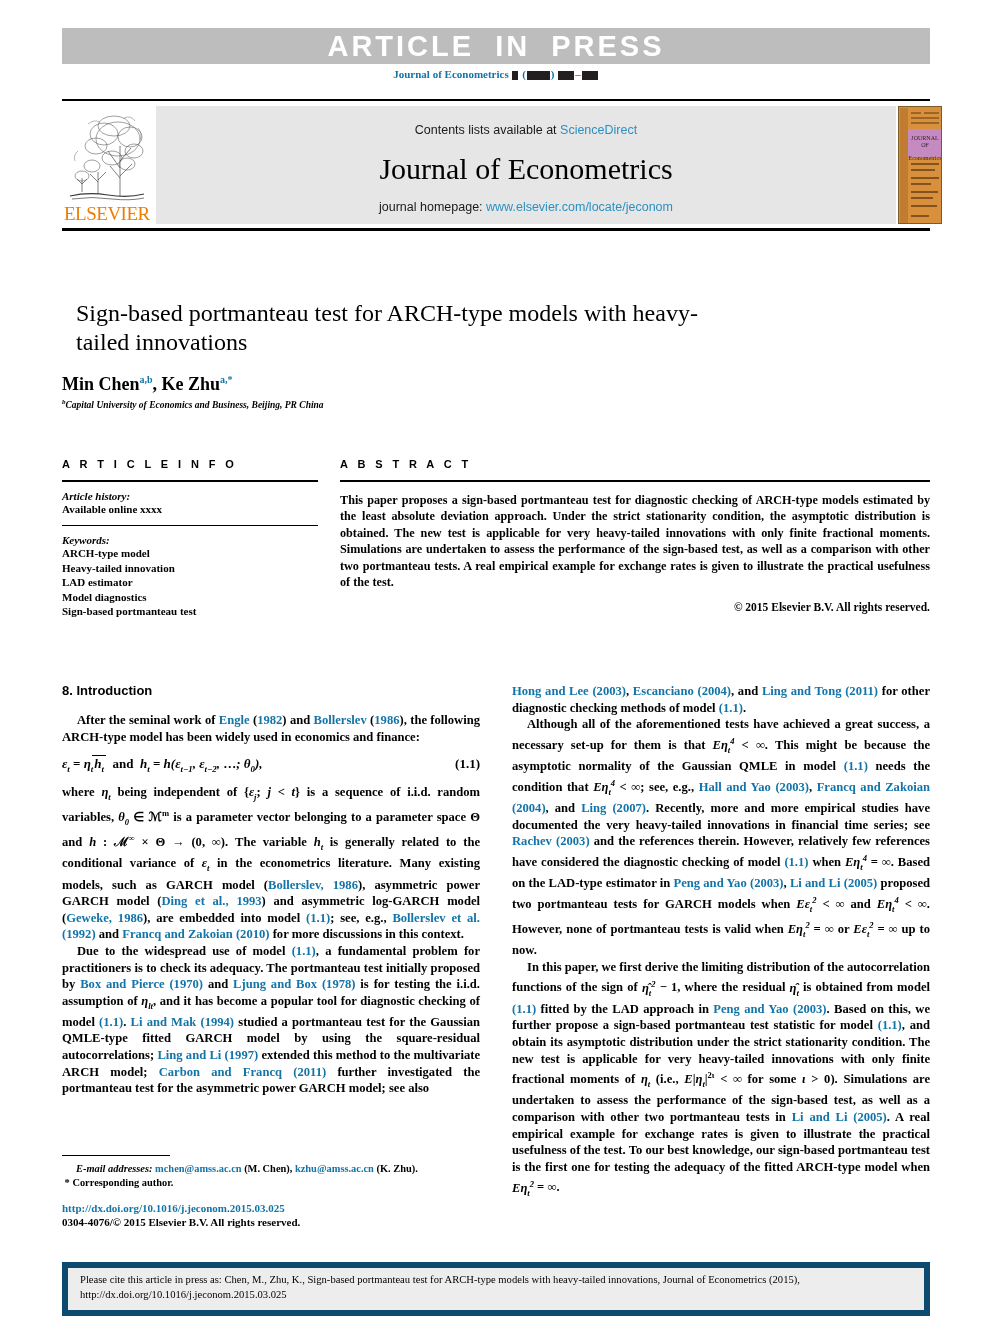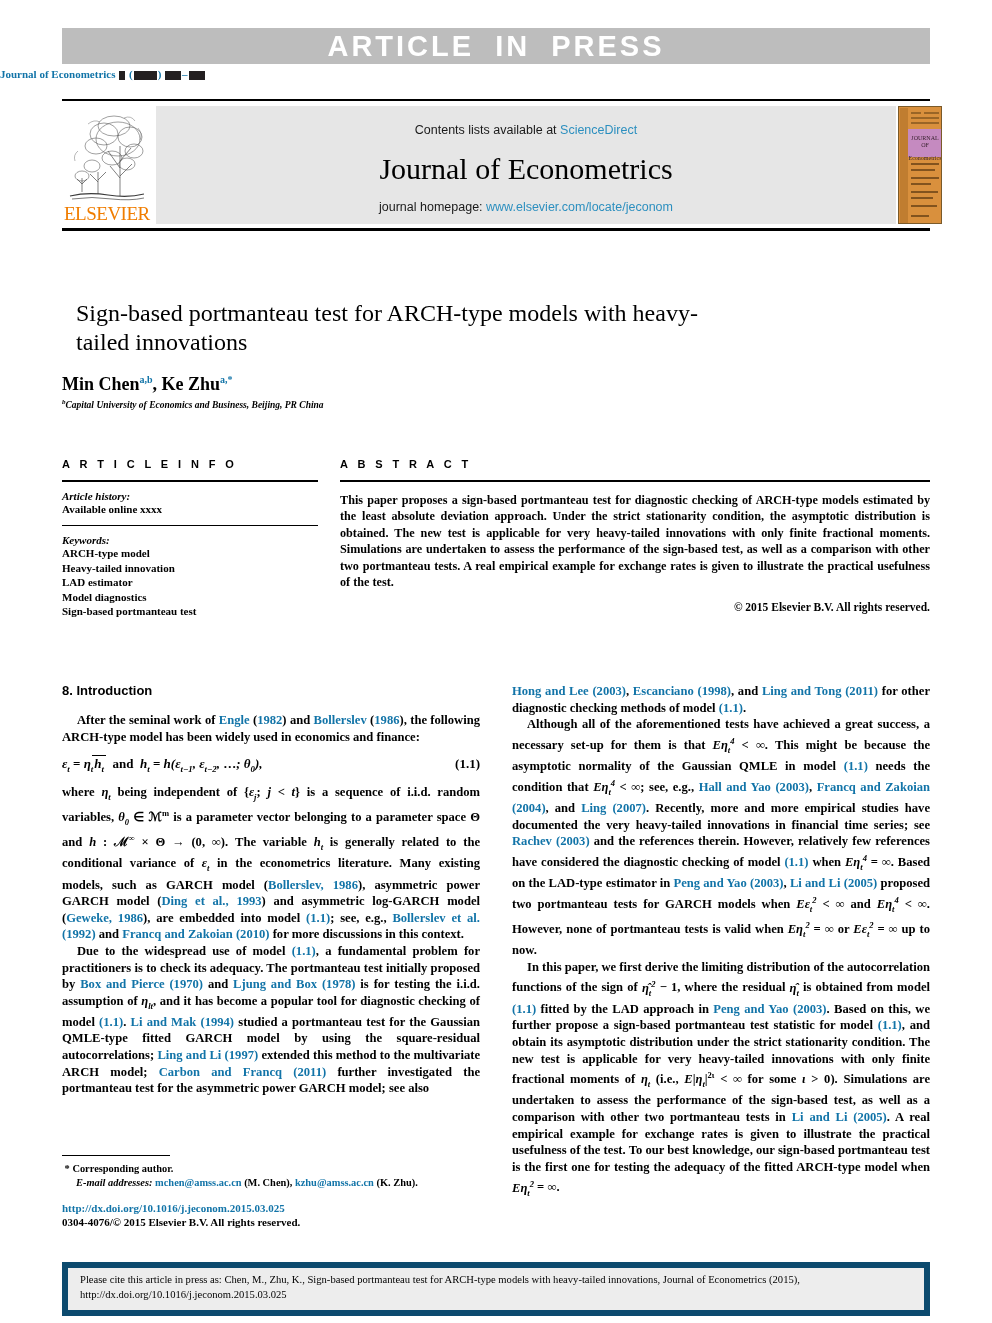--- a/index.html
+++ b/index.html
@@ -37,21 +37,21 @@
     font-weight: bold;
     font-size: 29px;
     letter-spacing: 3px;
     color: #ffffff;
     word-spacing: 10px;
   }
   .journal-ref {
     position: absolute;
     left: 0; top: 68px;
     width: 992px;
-    text-align: left;
+    text-align: center;
     font-family: "Liberation Serif", serif;
     font-weight: bold;
     font-size: 11px;
     color: #1274a8;
   }
   .blk {
     display: inline-block;
     background: #231f20;
     vertical-align: middle;
     margin: 0 1px;
@@ -483,40 +483,40 @@
       <span class="eq">ε<sub>t</sub> <span class="rm">=</span> η<sub>t</sub><span class="sqrt">h<sub>t</sub></span>&nbsp;&nbsp;<span class="rm">and</span>&nbsp;&nbsp;h<sub>t</sub> <span class="rm">=</span> h(ε<sub>t−1</sub>, ε<sub>t−2</sub>, <span class="rm">…</span>; θ<sub>0</sub>),</span>
       <span class="eqnum">(1.1)</span>
     </div>
 
     <p class="para">where <span class="mathvar">η<sub>t</sub></span> being independent of {<span class="mathvar">ε<sub>j</sub></span>; <span class="mathvar">j</span> &lt; <span class="mathvar">t</span>} is a sequence of i.i.d. random variables, <span class="mathvar">θ<sub>0</sub></span> ∈ ℳ<sup>m</sup> is a parameter vector belonging to a parameter space Θ and <span class="mathvar">h</span> : ℳ<sup>∞</sup> × Θ → (0, ∞). The variable <span class="mathvar">h<sub>t</sub></span> is generally related to the conditional variance of <span class="mathvar">ε<sub>t</sub></span> in the econometrics literature. Many existing models, such as GARCH model (<span class="lk">Bollerslev, 1986</span>), asymmetric power GARCH model (<span class="lk">Ding et al., 1993</span>) and asymmetric log-GARCH model (<span class="lk">Geweke, 1986</span>), are embedded into model <span class="lk">(1.1)</span>; see, e.g., <span class="lk">Bollerslev et al. (1992)</span> and <span class="lk">Francq and Zakoian (2010)</span> for more discussions in this context.</p>
 
     <p class="para indent">Due to the widespread use of model <span class="lk">(1.1)</span>, a fundamental problem for practitioners is to check its adequacy. The portmanteau test initially proposed by <span class="lk">Box and Pierce (1970)</span> and <span class="lk">Ljung and Box (1978)</span> is for testing the i.i.d. assumption of <span class="mathvar">η<sub>lt</sub></span>, and it has become a popular tool for diagnostic checking of model <span class="lk">(1.1)</span>. <span class="lk">Li and Mak (1994)</span> studied a portmanteau test for the Gaussian QMLE-type fitted GARCH model by using the square-residual autocorrelations; <span class="lk">Ling and Li (1997)</span> extended this method to the multivariate ARCH model; <span class="lk">Carbon and Francq (2011)</span> further investigated the portmanteau test for the asymmetric power GARCH model; see also</p>
   </div>
 
   <div class="body-right">
-    <p class="para"><span class="lk">Hong and Lee (2003)</span>, <span class="lk">Escanciano (1998)</span>, and <span class="lk">Ling and Tong (2011)</span> for other diagnostic checking methods of model <span class="lk">(1.1)</span>.</p>
+    <p class="para"><span class="lk">Hong and Lee (2003)</span>, <span class="lk">Escanciano (2004)</span>, and <span class="lk">Ling and Tong (2011)</span> for other diagnostic checking methods of model <span class="lk">(1.1)</span>.</p>
 
     <p class="para indent">Although all of the aforementioned tests have achieved a great success, a necessary set-up for them is that <span class="mathvar">Eη<sub>t</sub><sup>4</sup></span> &lt; ∞. This might be because the asymptotic normality of the Gaussian QMLE in model <span class="lk">(1.1)</span> needs the condition that <span class="mathvar">Eη<sub>t</sub><sup>4</sup></span> &lt; ∞; see, e.g., <span class="lk">Hall and Yao (2003)</span>, <span class="lk">Francq and Zakoian (2004)</span>, and <span class="lk">Ling (2007)</span>. Recently, more and more empirical studies have documented the very heavy-tailed innovations in financial time series; see <span class="lk">Rachev (2003)</span> and the references therein. However, relatively few references have considered the diagnostic checking of model <span class="lk">(1.1)</span> when <span class="mathvar">Eη<sub>t</sub><sup>4</sup></span> = ∞. Based on the LAD-type estimator in <span class="lk">Peng and Yao (2003)</span>, <span class="lk">Li and Li (2005)</span> proposed two portmanteau tests for GARCH models when <span class="mathvar">Eε<sub>t</sub><sup>2</sup></span> &lt; ∞ and <span class="mathvar">Eη<sub>t</sub><sup>4</sup></span> &lt; ∞. However, none of portmanteau tests is valid when <span class="mathvar">Eη<sub>t</sub><sup>2</sup></span> = ∞ or <span class="mathvar">Eε<sub>t</sub><sup>2</sup></span> = ∞ up to now.</p>
 
     <p class="para indent">In this paper, we first derive the limiting distribution of the autocorrelation functions of the sign of <span class="mathvar">η̂<sub>t</sub><sup>2</sup></span> − 1, where the residual <span class="mathvar">η̂<sub>t</sub></span> is obtained from model <span class="lk">(1.1)</span> fitted by the LAD approach in <span class="lk">Peng and Yao (2003)</span>. Based on this, we further propose a sign-based portmanteau test statistic for model <span class="lk">(1.1)</span>, and obtain its asymptotic distribution under the strict stationarity condition. The new test is applicable for very heavy-tailed innovations with only finite fractional moments of <span class="mathvar">η<sub>t</sub></span> (i.e., <span class="mathvar">E</span>|<span class="mathvar">η<sub>t</sub></span>|<sup>2ι</sup> &lt; ∞ for some <span class="mathvar">ι</span> &gt; 0). Simulations are undertaken to assess the performance of the sign-based test, as well as a comparison with other two portmanteau tests in <span class="lk">Li and Li (2005)</span>. A real empirical example for exchange rates is given to illustrate the practical usefulness of the test. To our best knowledge, our sign-based portmanteau test is the first one for testing the adequacy of the fitted ARCH-type model when <span class="mathvar">Eη<sub>t</sub><sup>2</sup></span> = ∞.</p>
   </div>
 
   <div class="footnote">
     <div class="fn-rule"></div>
-    <div class="fn-line">
-      &nbsp;<span>*</span>
-      <span>Corresponding author.</span>
-    </div>
     <div class="fn-line" style="padding-left:14px">
       <span class="ital">E-mail addresses:</span>
       <span class="lk">mchen@amss.ac.cn</span>
       <span>(M. Chen),</span>
       <span class="lk">kzhu@amss.ac.cn</span>
       <span>(K. Zhu).</span>
     </div>
+    <div class="fn-line">
+      &nbsp;<span>*</span>
+      <span>Corresponding author.</span>
+    </div>
     <div class="doi-line">http://dx.doi.org/10.1016/j.jeconom.2015.03.025</div>
     <div class="issn-line">0304-4076/© 2015 Elsevier B.V. All rights reserved.</div>
   </div>
 
   <div class="cite-box">
     <div class="cite-text">Please cite this article in press as: Chen, M., Zhu, K., Sign-based portmanteau test for ARCH-type models with heavy-tailed innovations, Journal of Econometrics (2015),</div>
     <div class="cite-text">http://dx.doi.org/10.1016/j.jeconom.2015.03.025</div>
   </div>
 
 </div>

